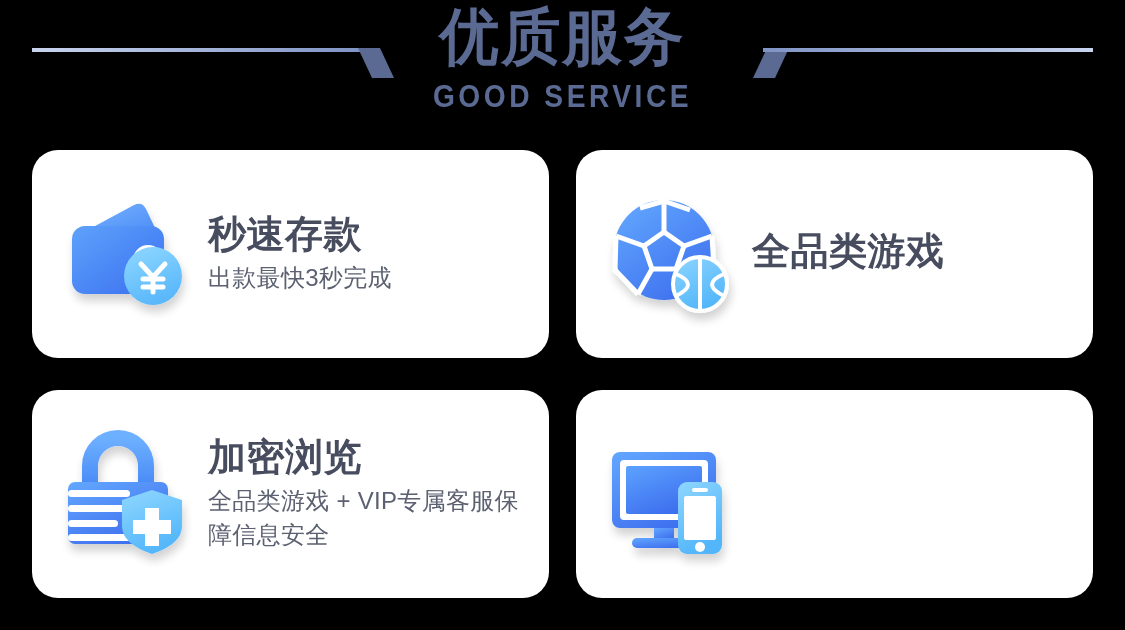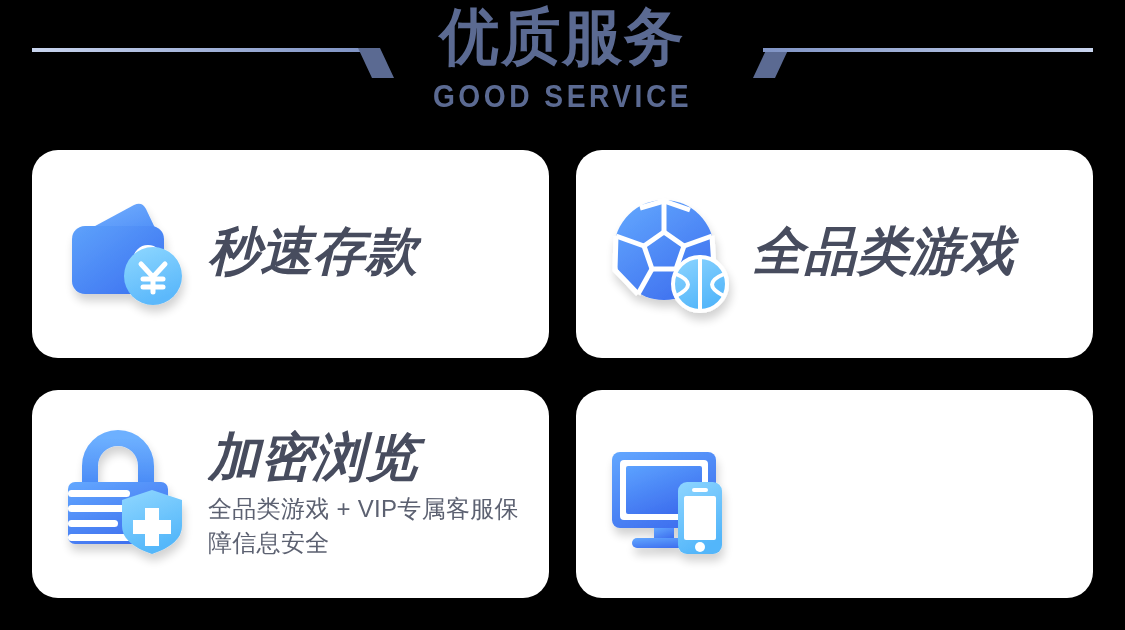--- a/index.html
+++ b/index.html
@@ -75,28 +75,27 @@
     flex:0 0 auto;
     width:136px;height:136px;
     position:relative;
     margin-right:12px;
   }
   .card-text{
     flex:1 1 auto;
     min-width:0;
   }
   .card-title{
-    font-size:52px;
+    font-size:38px;
     font-weight:bold;
     color:#474c5e;
     line-height:1.12;
     margin:0 0 6px 0;
     letter-spacing:0.5px;
     white-space:nowrap;
-    font-style:italic;
   }
   .card-desc{
     font-size:24px;
     color:#5c6171;
     line-height:1.42;
     margin:0;
     letter-spacing:0.3px;
   }
   .card--2 .card-title,.card--4 .card-title{letter-spacing:0.5px;}
   svg{display:block;overflow:visible;}
@@ -179,20 +178,21 @@
               <path d="M81 78 L93 91 L105 78"></path>
               <path d="M83 93 L103 93"></path>
               <path d="M83 101 L103 101"></path>
               <path d="M93 91 L93 106"></path>
             </g>
           </g>
         </svg>
       </div>
       <div class="card-text">
         <div class="card-title">秒速存款</div>
+        <div class="card-desc">出款最快3秒完成</div>
       </div>
     </div>
 
     <div class="card card--2">
       <div class="card-icon">
         <svg viewBox="0 0 136 136" width="136" height="136">
           <defs>
             <linearGradient id="bg2" x1="0" y1="0" x2="0.7" y2="1">
               <stop offset="0%" stop-color="#64aaff"></stop>
               <stop offset="100%" stop-color="#3f71ef"></stop>

